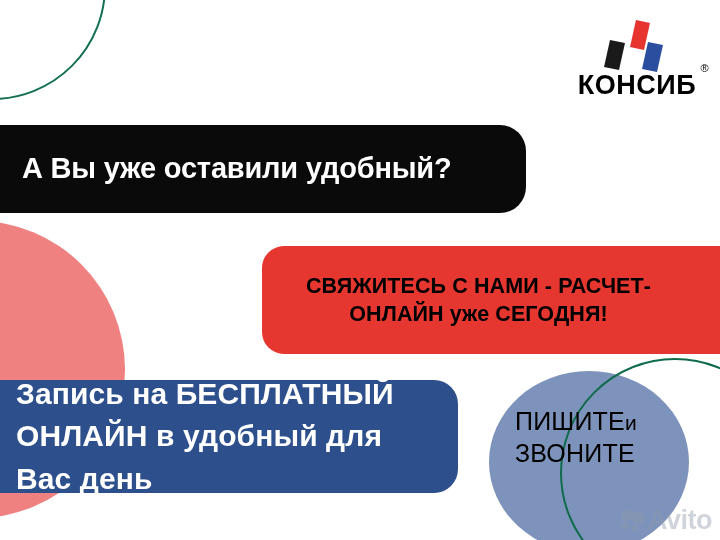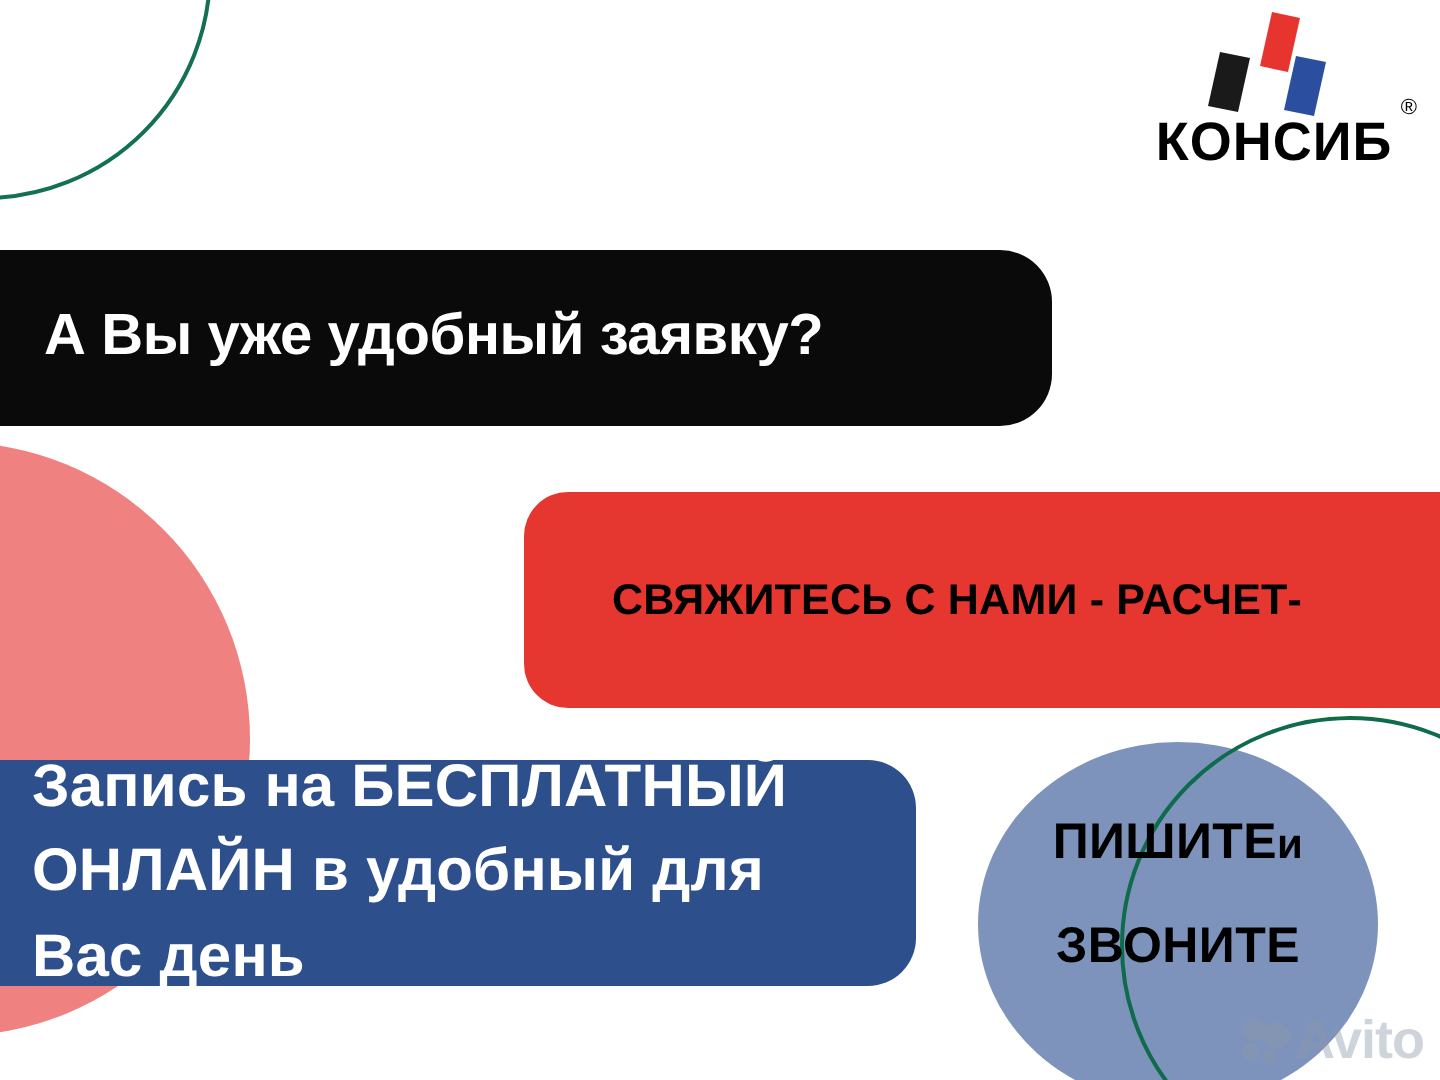--- a/index.html
+++ b/index.html
@@ -58,21 +58,21 @@
     height: 230px;
     border-radius: 50%;
     border: 2px solid #0f6b4c;
     box-sizing: border-box;
   }
 
   
   .logo {
     position: absolute;
     right: 12px;
-    top: 6px;
+    top: 20px;
     width: 142px;
     text-align: center;
   }
   .logo-marks {
     position: relative;
     height: 52px;
     width: 100%;
   }
   .logo-marks svg { position: absolute; left: 50%; top: 0; transform: translateX(-50%); }
   .logo-word {
@@ -156,31 +156,31 @@
     font-size: 30px;
     font-weight: bold;
     line-height: 1.42;
     letter-spacing: 0.1px;
   }
   .banner-blue .txt .line2 { display: block; }
 
   
   .call-text {
     position: absolute;
-    left: 489px;
+    left: 515px;
     top: 405px;
     width: 200px;
-    text-align: center;
+    text-align: left;
     color: #000000;
     font-size: 25px;
-    font-weight: bold;
+    font-weight: normal;
     line-height: 1.28;
     letter-spacing: 0.2px;
   }
-  .call-text .line2 { display: block; margin-top: 20px; }
+  .call-text .line2 { display: block; }
   .call-text .small { font-size: 21px; }
 
   
   .avito {
     position: absolute;
     right: 8px;
     bottom: 6px;
     display: flex;
     align-items: center;
     gap: 3px;
@@ -198,26 +198,27 @@
 </head>
 <body>
 
 <div id="canvas">
 
   <div class="deco-ring-tl"></div>
   <div class="deco-circle-salmon"></div>
   <div class="deco-circle-steel"></div>
 
   <div class="banner banner-black">
-    <div class="txt">А Вы уже удобный заявку?</div>
+    <div class="txt">А Вы уже оставили удобный?</div>
   </div>
 
   <div class="banner banner-red">
     <div class="txt">
       <span>СВЯЖИТЕСЬ С НАМИ - РАСЧЕТ-</span>
+      <span class="line2">ОНЛАЙН уже СЕГОДНЯ!</span>
     </div>
   </div>
 
   <div class="banner banner-blue">
     <div class="txt">
       <span>Запись на БЕСПЛАТНЫЙ</span>
       <span class="line2">ОНЛАЙН в удобный для Вас день</span>
     </div>
   </div>
 

